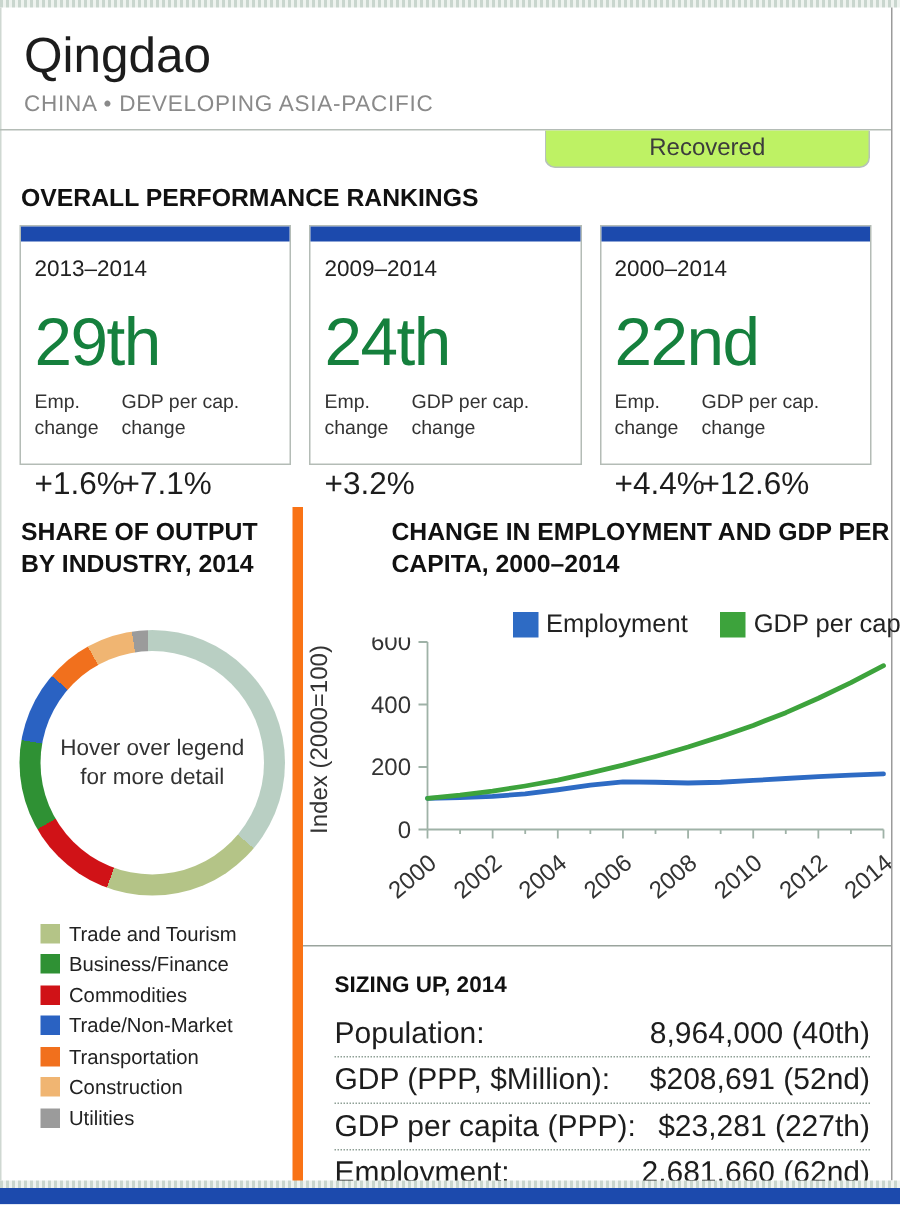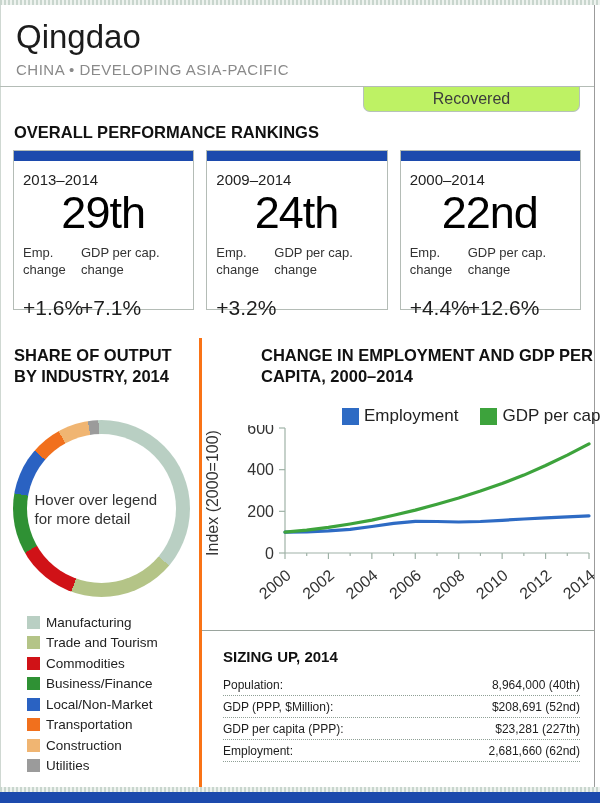--- a/index.html
+++ b/index.html
@@ -23,38 +23,38 @@
   .status-tab { position:absolute; left:363px; top:87px; width:217px; height:25px;
     border:1px solid #b6c2ba; border-top:none; border-radius:0 0 7px 7px;
     display:flex; align-items:center; justify-content:center; font-size:16px; color:#3c3c3c; background:#bef264; cursor:pointer; }
 
   
   .rankings-heading { position:absolute; left:14px; top:123px; font-size:16.5px; font-weight:bold; color:#111; }
   .cards { position:absolute; left:13px; right:19px; top:150px; height:160px; display:flex; gap:12px; }
   .card { flex:1; background:#fff; border:1px solid #b4bcb6; position:relative; padding:16px 10px 0 9px; }
   .card-accent { position:absolute; top:0; left:0; right:0; height:10px; background:#1c4aad; }
   .card-period { font-size:15px; color:#222; margin-top:4px; }
-  .card-rank { font-size:45px; color:#000000; line-height:1.05; margin-top:1px; letter-spacing:-1px;text-align:center; }
+  .card-rank { font-size:45px; color:#15803d; line-height:1.05; margin-top:16px; letter-spacing:-1px; }
   .card-stats { display:flex; gap:0; margin-top:9px; }
   .stat-col1 { width:58px; }
   .stat-col2 { width:95px; }
   .stat-label { font-size:13px; line-height:1.25; color:#333; }
   .stat-value { font-size:21px; color:#1d1d1d; margin-top:18px; }
 
   
   .columns { position:absolute; left:0; right:6px; top:338px; bottom:15px; display:flex; }
-  .col-left { width:202px; position:relative; border-right:3px solid #f97316; }
+  .col-left { width:202px; position:relative; border-right:7px solid #f97316; }
   .col-right { flex:1; position:relative; }
 
   .industry-heading { position:absolute; left:14px; top:7px; width:170px;
     font-size:16.5px; font-weight:bold; line-height:1.25; color:#111; }
   .donut { position:absolute; left:13px; top:82px; width:177px; height:177px; border-radius:50%; }
   .donut-hole { position:absolute; left:14px; top:14px; width:149px; height:149px; border-radius:50%; background:#fff; }
   .donut-note { position:absolute; left:50%; top:50%; transform:translate(-50%,-50%);
-    width:134px; font-size:15px; line-height:1.3; color:#333; }
+    width:134px; text-align:center; font-size:15px; line-height:1.3; color:#333; }
   .industry-legend { position:absolute; left:27px; top:274px; list-style:none; }
   .industry-legend li { display:flex; align-items:center; height:20.5px; cursor:pointer; }
   .legend-swatch { width:13px; height:13px; margin-right:6px; flex:0 0 auto; }
   .legend-label { font-size:13.5px; color:#222; white-space:nowrap; }
 
   .chart-heading { position:absolute; left:21px; top:7px; max-width:365px;
     font-size:16.5px; font-weight:bold; line-height:1.3; color:#111;margin-left:38px; }
   .chart-legend { position:absolute; left:140px; top:68px; display:flex; gap:22px; }
   .chart-legend-item { display:flex; align-items:center; gap:5px; cursor:pointer; }
   .series-swatch { width:17px; height:17px; }
@@ -62,21 +62,21 @@
   .line-svg { position:absolute; left:0; top:87px; }
   .axis { stroke:#9fb2a7; stroke-width:1.2; fill:none; }
   .tick-label { font-size:16px; fill:#333; font-family:"Liberation Sans",sans-serif; }
   .ytitle { font-size:16px; fill:#333; font-family:"Liberation Sans",sans-serif; }
 
   .sizing-box { position:absolute; left:0; right:0; top:292px; bottom:3px;
     border-top:1px solid #9aa49d; padding:17px 14px 0 21px; }
   .sizing-heading { font-size:15px; font-weight:bold; color:#111; }
   .sizing-table { margin-top:9px; }
   .sizing-row { display:flex; justify-content:space-between; padding:4px 0 3px 0;
-    border-bottom:1px dotted #8fa096; font-size:12px; color:#1d1d1d; }
+    border-bottom:1px dotted #8fa096; font-size:20px; color:#1d1d1d; }
 </style>
 </head>
 <body>
 
 <div class="page">
   <div class="top-texture"></div>
   <div class="left-frame"></div>
   <div class="right-frame"></div>
 
   <h1 class="city-title">Qingdao</h1>
@@ -130,38 +130,34 @@
 
   <div class="columns">
     <div class="col-left">
       <h2 class="industry-heading">SHARE OF OUTPUT BY INDUSTRY, 2014</h2>
       <div class="donut" id="donut" style="background: conic-gradient(from -2deg, rgb(185, 207, 195) 0%, rgb(185, 207, 195) 36.7%, rgb(180, 196, 135) 36.7%, rgb(180, 196, 135) 56.1%, rgb(208, 18, 23) 56.1%, rgb(208, 18, 23) 67.2%, rgb(47, 145, 52) 67.2%, rgb(47, 145, 52) 78.3%, rgb(42, 98, 194) 78.3%, rgb(42, 98, 194) 86.9%, rgb(241, 112, 29) 86.9%, rgb(241, 112, 29) 92.5%, rgb(240, 181, 114) 92.5%, rgb(240, 181, 114) 98.1%, rgb(155, 155, 155) 98.1%, rgb(155, 155, 155) 100%);">
         <div class="donut-hole"></div>
         <div class="donut-note">Hover over legend for more detail</div>
       </div>
       <ul class="industry-legend">
         <li>
-            <span class="legend-swatch" style="background: rgb(185, 207, 195);"></span>
-            <span class="legend-label">Manufacturing</span>
-          </li>
-        <li>
             <span class="legend-swatch" style="background: rgb(180, 196, 135);"></span>
             <span class="legend-label">Trade and Tourism</span>
           </li>
         <li>
+            <span class="legend-swatch" style="background: rgb(47, 145, 52);"></span>
+            <span class="legend-label">Business/Finance</span>
+          </li>
+        <li>
             <span class="legend-swatch" style="background: rgb(208, 18, 23);"></span>
             <span class="legend-label">Commodities</span>
           </li>
         <li>
-            <span class="legend-swatch" style="background: rgb(47, 145, 52);"></span>
-            <span class="legend-label">Business/Finance</span>
-          </li>
-        <li>
             <span class="legend-swatch" style="background: rgb(42, 98, 194);"></span>
-            <span class="legend-label">Local/Non-Market</span>
+            <span class="legend-label">Trade/Non-Market</span>
           </li>
         <li>
             <span class="legend-swatch" style="background: rgb(241, 112, 29);"></span>
             <span class="legend-label">Transportation</span>
           </li>
         <li>
             <span class="legend-swatch" style="background: rgb(240, 181, 114);"></span>
             <span class="legend-label">Construction</span>
           </li>
         <li>

